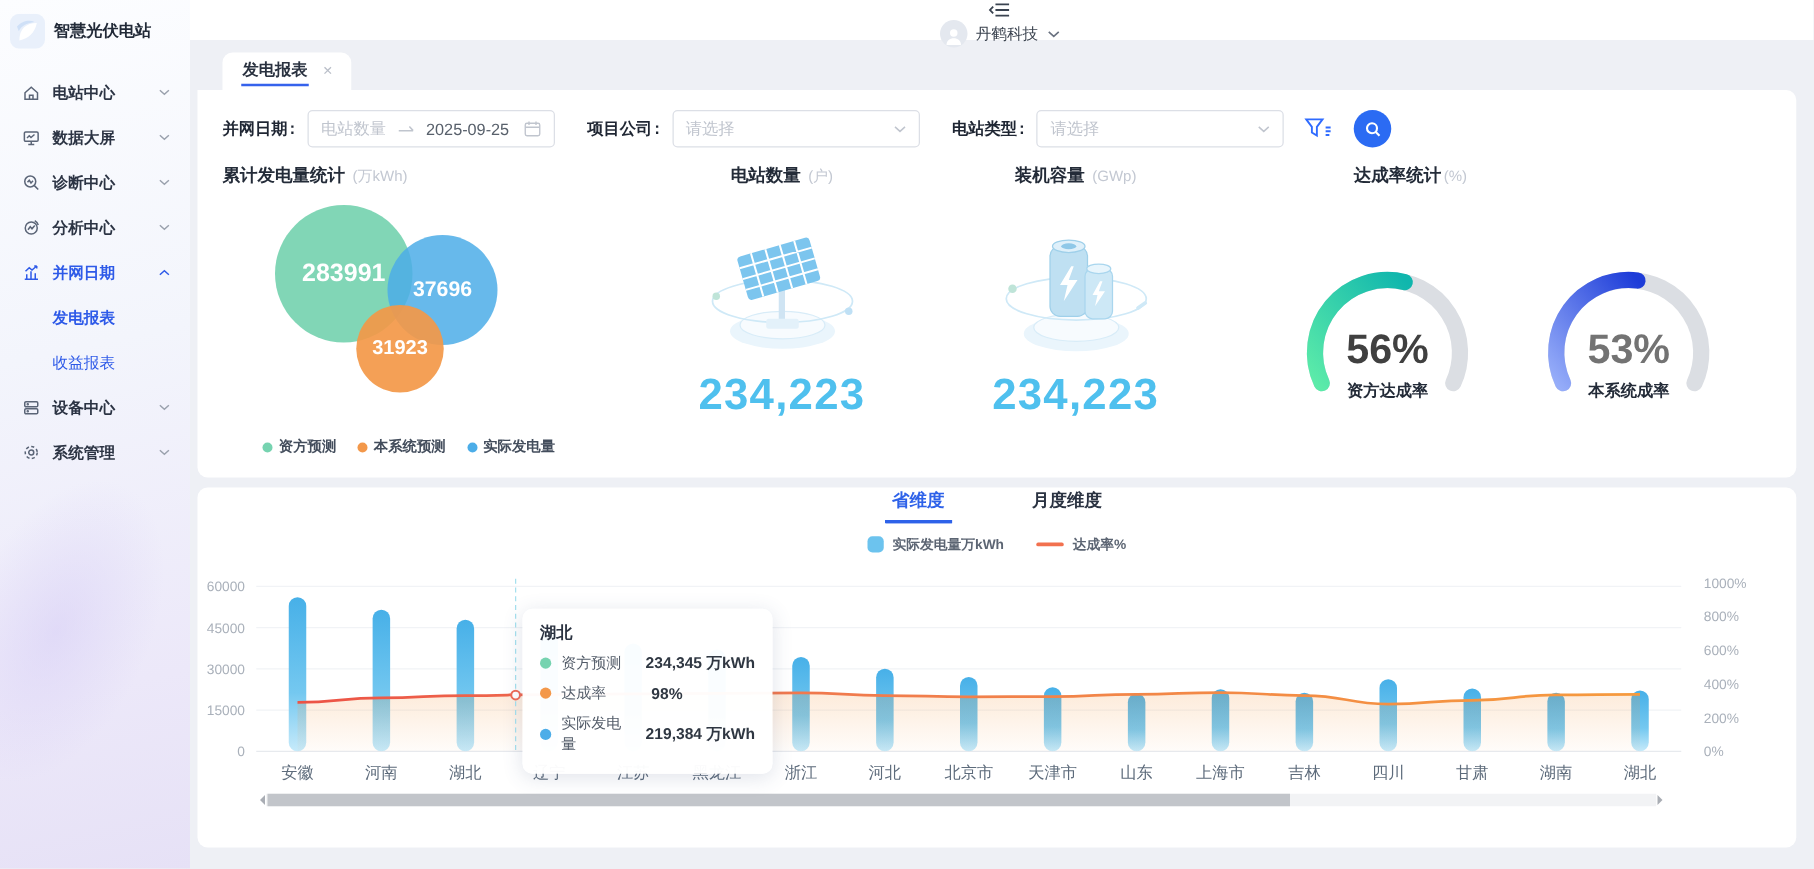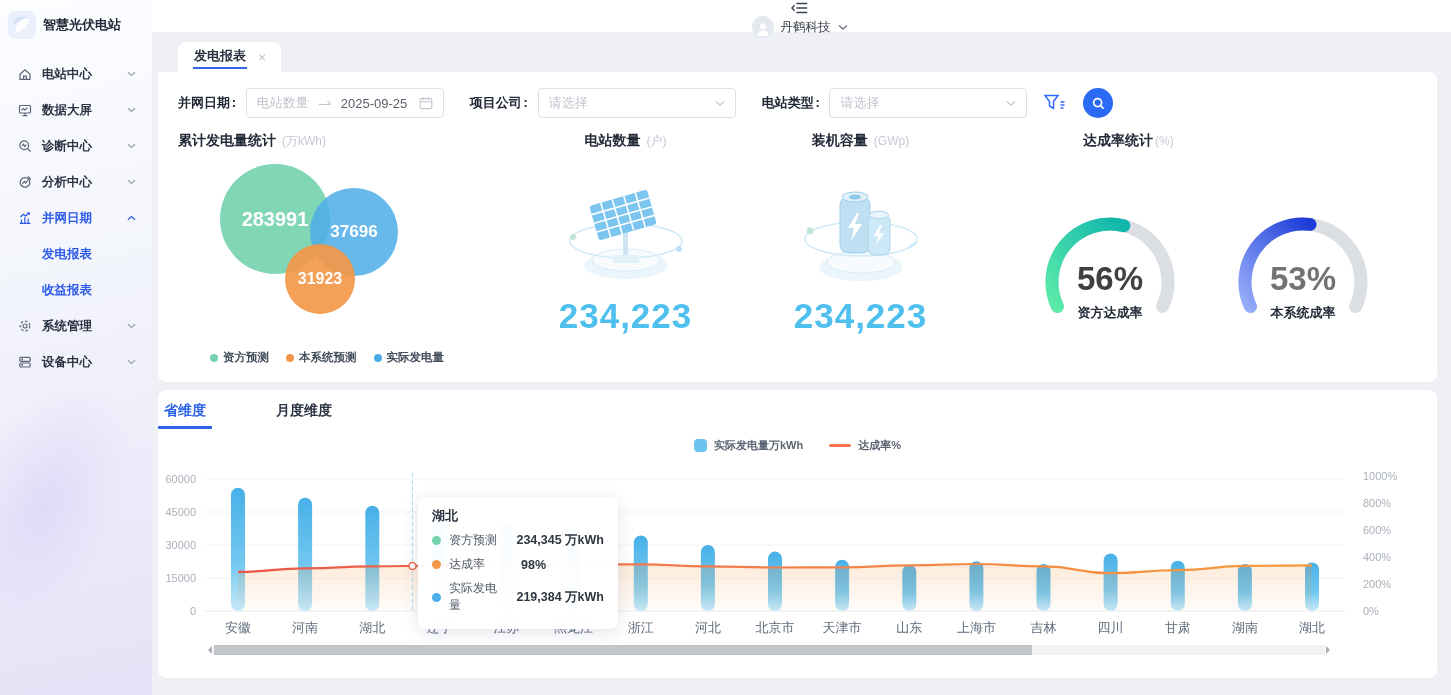--- a/index.html
+++ b/index.html
@@ -14,21 +14,21 @@
     background:radial-gradient(ellipse at center,rgba(214,205,246,.55),rgba(214,205,246,0) 70%);
     transform:rotate(25deg);pointer-events:none;}
   .logo{display:flex;align-items:center;gap:7px;padding:10px 6px 0 8px;height:40px;position:relative;z-index:1;}
   .logo-text{font-size:13px;font-weight:700;color:#222a38;white-space:nowrap;}
   .menu{margin-top:16px;position:relative;z-index:1;}
   .menu-item{display:flex;align-items:center;height:36px;padding:0 16px 0 18px;cursor:pointer;}
   .mi-icon{width:15px;height:15px;margin-right:9px;color:#5b6577;display:flex;align-items:center;}
   .mi-label{flex:1;font-size:12.5px;color:#2c3444;font-weight:600;}
   .mi-chevron{color:#9aa1ad;display:flex;}
   .menu-item.active .mi-label,.menu-item.active .mi-icon,.menu-item.active .mi-chevron{color:#2e5ae8;}
-  .sub-item{height:36px;line-height:36px;padding-left:42px;font-size:12.5px;color:#2e5ae8;cursor:pointer;font-weight:700;}
+  .sub-item{height:36px;line-height:36px;padding-left:42px;font-size:12.5px;color:#2e5ae8;cursor:pointer;font-weight:400;}
   .sub-item.current{font-weight:700;}
 
   
   .main{position:absolute;left:152px;top:0;right:0;bottom:0;}
   .topbar{position:absolute;top:0;left:0;right:0;height:32px;background:#fff;display:flex;align-items:center;justify-content:space-between;padding:0 20px 0 16px;flex-direction:column;}
   .collapse{display:flex;cursor:pointer;}
   .user{display:flex;align-items:center;gap:7px;cursor:pointer;}
   .avatar{width:22px;height:22px;border-radius:50%;background:#e4e8ef;display:flex;align-items:flex-end;justify-content:center;overflow:hidden;}
   .uname{font-size:12.5px;color:#3a424e;}
 
@@ -74,21 +74,21 @@
   .stat-icon{margin-top:26px;height:118px;display:flex;align-items:center;justify-content:center;}
   .big-num{font-size:35px;font-weight:700;color:#4fc0ee;letter-spacing:1px;margin-top:2px;}
 
   .gauges{display:flex;gap:23px;margin-top:52px;padding-left:47px;}
   .gauge{position:relative;width:170px;height:126px;}
   .gauge svg{position:absolute;left:0;top:0;}
   .gauge-num{position:absolute;left:0;right:0;top:58px;text-align:center;font-size:33px;font-weight:700;}
   .gauge-label{position:absolute;left:0;right:0;top:102px;text-align:center;font-size:13px;font-weight:700;color:#232b38;}
 
   
-  .ctabs{display:flex;justify-content:flex-start;gap:58px;padding-top:10px;}
+  .ctabs{display:flex;justify-content:center;gap:58px;}
   .ctab{font-size:14px;color:#2b3342;font-weight:600;padding:2px 6px 6px;cursor:pointer;border-bottom:3px solid transparent;border-radius:1px;}
   .ctab.active{color:#2e62e9;border-bottom-color:#2e62e9;}
   .clegend{display:flex;justify-content:center;gap:26px;margin-top:9px;align-items:flex-end;}
   .cl-item{display:flex;align-items:center;gap:7px;font-size:11px;color:#5c6573;font-weight:600;cursor:pointer;}
   .cl-bar{width:13px;height:13px;border-radius:4px;background:#6cc3ee;}
   .cl-line{width:22px;height:3px;border-radius:2px;background:#f2714f;}
   .chart-wrap{position:relative;margin-top:14px;height:178px;}
   .chart-wrap svg{position:absolute;left:2px;top:0;font-family:inherit;}
   .tooltip{position:absolute;left:260px;top:30px;width:200px;background:rgba(255,255,255,.97);border-radius:8px;
     box-shadow:0 3px 16px rgba(70,90,130,.16);padding:10px 14px 8px;z-index:5;}
@@ -191,41 +191,41 @@
             <svg width="9" height="6" viewBox="0 0 10 6" style="transform:rotate(180deg)">
               <polyline points="1,1 5,4.6 9,1" fill="none" stroke="currentColor" stroke-width="1.3"></polyline>
             </svg>
           </span>
       </div>
       <div class="sub-item current">发电报表</div>
       <div class="sub-item">收益报表</div>
       <div class="menu-item">
         <span class="mi-icon">
             <svg width="14" height="14" viewBox="0 0 14 14" fill="none" stroke="currentColor" stroke-width="1.2">
-              <circle cx="7" cy="7" r="2"></circle>
-              <circle cx="7" cy="7" r="4.8" stroke-dasharray="2.5 1.9"></circle>
-            </svg>
-          </span>
-        <span class="mi-label">系统管理</span>
-        <span class="mi-chevron">
-            <svg width="9" height="6" viewBox="0 0 10 6">
-              <polyline points="1,1 5,4.6 9,1" fill="none" stroke="currentColor" stroke-width="1.3"></polyline>
-            </svg>
-          </span>
-      </div>
-      <div class="menu-item">
-        <span class="mi-icon">
-            <svg width="14" height="14" viewBox="0 0 14 14" fill="none" stroke="currentColor" stroke-width="1.2">
               <rect x="1.8" y="2.4" width="10.4" height="4" rx="1"></rect>
               <rect x="1.8" y="8" width="10.4" height="4" rx="1"></rect>
               <circle cx="4.2" cy="4.4" r="0.4" fill="currentColor"></circle>
               <circle cx="4.2" cy="10" r="0.4" fill="currentColor"></circle>
             </svg>
           </span>
         <span class="mi-label">设备中心</span>
+        <span class="mi-chevron">
+            <svg width="9" height="6" viewBox="0 0 10 6">
+              <polyline points="1,1 5,4.6 9,1" fill="none" stroke="currentColor" stroke-width="1.3"></polyline>
+            </svg>
+          </span>
+      </div>
+      <div class="menu-item">
+        <span class="mi-icon">
+            <svg width="14" height="14" viewBox="0 0 14 14" fill="none" stroke="currentColor" stroke-width="1.2">
+              <circle cx="7" cy="7" r="2"></circle>
+              <circle cx="7" cy="7" r="4.8" stroke-dasharray="2.5 1.9"></circle>
+            </svg>
+          </span>
+        <span class="mi-label">系统管理</span>
         <span class="mi-chevron">
             <svg width="9" height="6" viewBox="0 0 10 6">
               <polyline points="1,1 5,4.6 9,1" fill="none" stroke="currentColor" stroke-width="1.3"></polyline>
             </svg>
           </span>
       </div>
     </nav>
   </aside>
 
   <div class="main">

